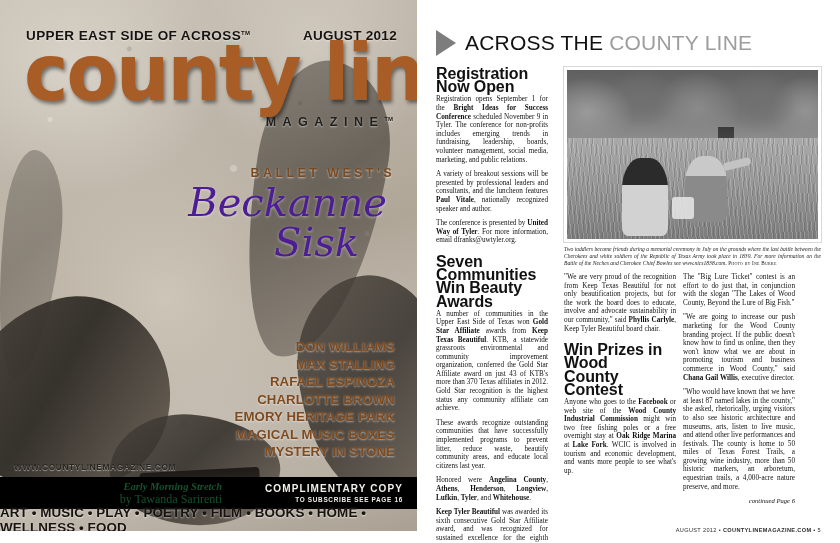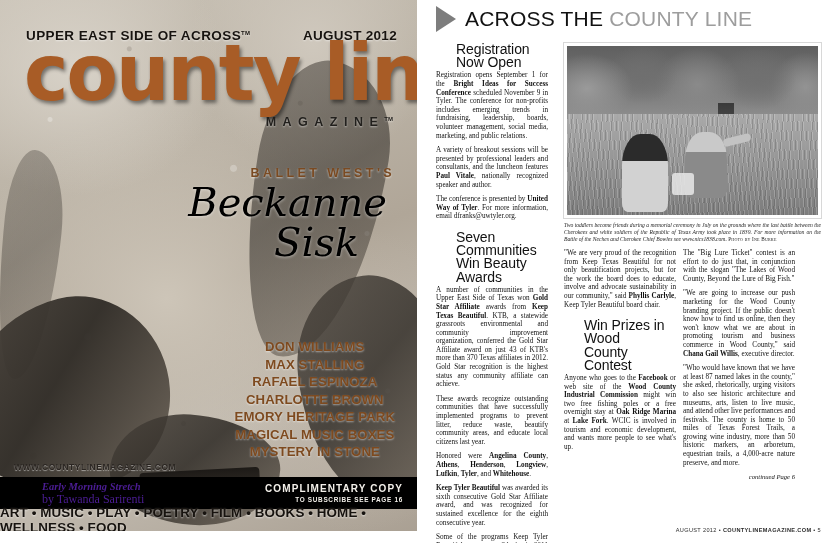--- a/index.html
+++ b/index.html
@@ -81,85 +81,85 @@
   .masthead-sub .tm { font-size: 6px; letter-spacing: 0; vertical-align: super; }
 
   .ballet-label {
     position: absolute; left: 0; right: 22px; top: 166px; text-align: right;
     font-size: 12.5px; font-weight: 700; letter-spacing: 3.4px;
     color: #7a4a22; text-shadow: 0 1px 2px rgba(255,255,255,.6);
   }
   .dancer-name {
     position: absolute; left: 0; right: 30px; top: 182px; text-align: right;
     font-family: "DejaVu Serif", serif; font-style: italic;
-    font-size: 40px; line-height: 1.0; color: #000000;
+    font-size: 40px; line-height: 1.0; color: #4c1d95;
     text-shadow: 0 1px 3px rgba(255,255,255,.45);
   }
   .dancer-name .l2 { display: block; margin-right: 28px; }
 
   .coverlines {
-    position: absolute; right: 22px; top: 338px; text-align: center;
+    position: absolute; right: 22px; top: 338px; text-align: right;
   }
   .coverlines li {
     list-style: none;
     font-size: 13.2px; font-weight: 700; letter-spacing: .1px;
     color: #7e4a1f; line-height: 17.5px;
     text-shadow: 0 1px 2px rgba(255,255,255,.55);
   }
   .cover-url {
     position: absolute; left: 14px; top: 462px;
     font-size: 8.4px; font-weight: 700; letter-spacing: .6px;
     color: #2a2521; text-shadow: 0 1px 1px rgba(255,255,255,.5);
   }
   .black-band {
     position: absolute; left: 0; top: 477px; width: 417px; height: 32px;
     background: #000;
   }
   .art-credit {
-    position: absolute; left: 42px; top: 481px; width: 180px; text-align: left;
-    color: #4c1d95; line-height: 12px;
+    position: absolute; left: 42px; top: 481px; width: 180px; text-align: right;
+    color: #14532d; line-height: 12px;
   }
   .art-credit .t { font-family: "Liberation Serif", serif; font-style: italic; font-weight: 700; font-size: 10.5px; }
   .art-credit .a { font-family: Liberation Serif, serif; font-size: 12px; }
   .comp-copy {
     position: absolute; right: 14px; top: 483px; text-align: right; color: #f2efe9;
   }
   .comp-copy .c1 { font-size: 10px; font-weight: 700; letter-spacing: 1.1px; }
   .comp-copy .c2 { font-size: 6.4px; font-weight: 700; letter-spacing: .7px; margin-top: 2px; }
   .topics-bar {
     position: absolute; left: 0; top: 509px; width: 417px; height: 22px;
     display: flex; align-items: center; justify-content: center;
     font-size: 13.4px; font-weight: 700; letter-spacing: .1px;
     color: #17130f; text-shadow: 0 1px 2px rgba(255,255,255,.6);
   }
   .cover-bottom-white { position: absolute; left:0; top: 531px; width: 417px; height: 12px; background: #fff; }
 
   
   #page {
     position: relative; width: 423px; height: 543px;
-    background: #fff; padding: 6px 19px 0 11px;
+    background: #fff; padding: 30px 19px 0 11px;
   }
   .section-head { display: flex; align-items: center; gap: 9px; padding-left: 8px; }
   .tri {
     width: 0; height: 0;
     border-top: 13px solid transparent;
     border-bottom: 13px solid transparent;
     border-left: 20px solid #7d7d7d;
   }
   .sect-title { font-size: 21px; letter-spacing: .2px; color: #111; font-weight: 400; }
   .sect-title .light { color: #9d9d9d; }
 
   .body-area { display: flex; gap: 7px; margin-top: 11px; padding-left: 8px; }
   .col { width: 112px; }
   .col.c2 { width: 112px; }
   .col.c3 { width: 112px; }
 
   .art-head {
-    font-size: 14px; line-height: 13.2px; color: #111; font-weight: 400;
-    letter-spacing: -.1px; margin-bottom: 2px; margin-left: 20px;
+    font-size: 16px; line-height: 13.2px; color: #111; font-weight: 700;
+    letter-spacing: -.1px; margin-bottom: 2px;
   }
   .art-head.spaced { margin-top: 10px; }
   p.body {
     font-family: "Liberation Serif", serif;
     font-size: 7.2px; line-height: 8.6px;
     text-align: justify; color: #111; margin-bottom: 6px;
     hyphens: auto;
   }
   p.body b { font-weight: 700; }
   .photo-block { width: 257px; margin-left: auto; }

